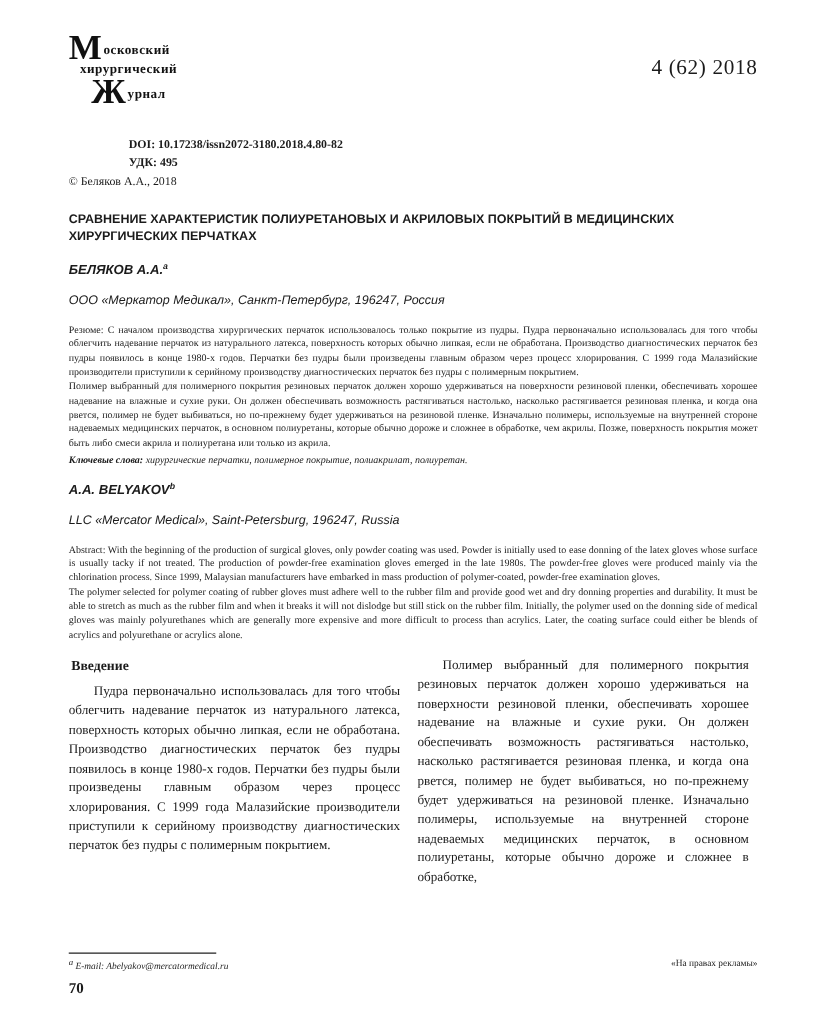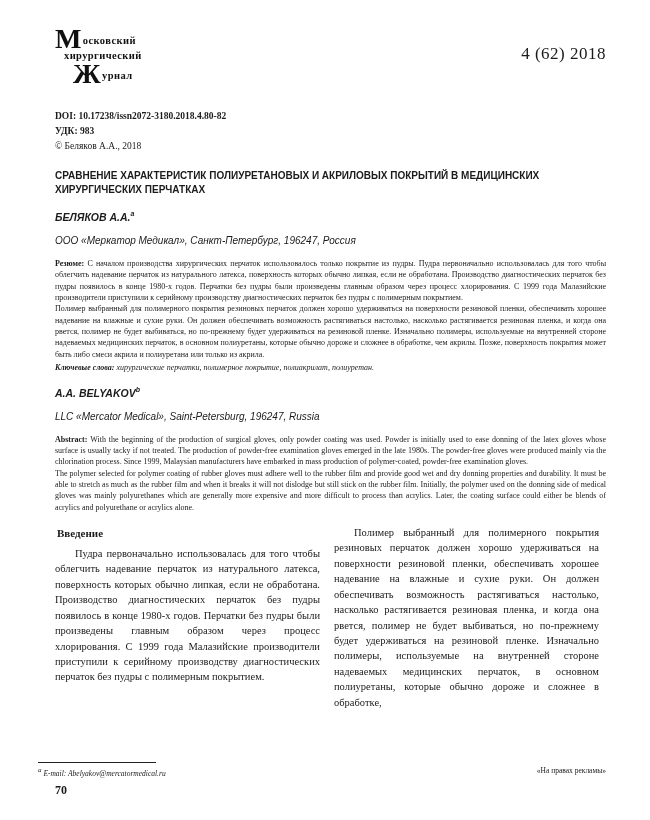--- a/index.html
+++ b/index.html
@@ -21,45 +21,45 @@
   .logo { line-height: 1; color: #111; }
   .logo-line { font-size: 10.5px; letter-spacing: 0.4px; font-weight: 600; }
   .logo-line.l2 { margin: 1px 0 1px 9px; }
   .logo-line.l3 { margin-left: 18px; }
   .logo .big { font-size: 28px; font-weight: 700; line-height: 0.8; vertical-align: -4px; margin-right: 1px; }
   .issue { font-size: 17px; margin-top: 16px; letter-spacing: 0.5px; }
 
   
   .meta { margin-bottom: 18px; }
   .meta p { font-size: 9.5px; margin-bottom: 5px; }
-  .bold { font-weight: 700; }
+  .bold { font-weight: 700; margin-left: 48px; }
 
   
   .title { font-family: "Liberation Sans", sans-serif; font-weight: 700; font-size: 10px; line-height: 1.4; margin-bottom: 13px; max-width: 545px; }
   .author { font-family: "Liberation Sans", sans-serif; font-weight: 700; font-style: italic; font-size: 10.5px; margin-bottom: 12px; }
   .affil { font-style: italic; font-size: 10px; font-family: "Liberation Sans", sans-serif; margin-bottom: 12px; }
   sup { font-size: 7px; }
 
   
   .abstract-block { margin-bottom: 12px; }
   .abs-p { font-size: 8px; line-height: 1.42; text-align: justify; }
   .keywords { font-size: 8px; line-height: 1.5; margin-top: 2px; font-style: italic; }
   .keywords .lbl { font-weight: 700; }
-  .abs-p .lbl { font-weight: 700; }
+  .abs-p .lbl { font-weight: 400; }
 
   .en-block .title { margin-top: 4px; }
 
   
   .columns { display: flex; gap: 14px; margin-top: 10px; }
   .col { width: 265px; }
   .col h2 { font-size: 11px; font-weight: 700; margin: 2px 0 7px 2px; }
   .body-p { font-size: 10.5px; line-height: 1.47; text-align: justify; text-indent: 20px; }
 
   
-  .footnote-row { position: absolute; left: 38px; right: 44px; top: 762px; display: flex; justify-content: space-between; align-items: flex-start; text-align: center; }
+  .footnote-row { position: absolute; left: 55px; right: 44px; top: 762px; display: flex; justify-content: space-between; align-items: flex-start; text-align: center; }
   .footnote-rule { width: 118px; border-top: 1px solid #222; margin-bottom: 3px; }
   .footnote-text { font-size: 7.5px; font-style: italic; }
   .ad-note { font-size: 7.5px; margin-top: 4px; }
   .page-number { position: absolute; left: 55px; bottom: 22px; font-size: 12px; font-weight: 700; }
 </style>
 </head>
 <body>
 
 <div class="page">
 
@@ -67,21 +67,21 @@
     <div class="logo">
       <div class="logo-line l1"><span class="big">М</span><span>осковский</span></div>
       <div class="logo-line l2">хирургический</div>
       <div class="logo-line l3"><span class="big">Ж</span><span>урнал</span></div>
     </div>
     <div class="issue">4 (62) 2018</div>
   </header>
 
   <div class="meta">
     <p class="bold">DOI: 10.17238/issn2072-3180.2018.4.80-82</p>
-    <p class="bold">УДК: 983</p>
+    <p class="bold">УДК: 495</p>
     <p>© Беляков А.А., 2018</p>
   </div>
 
   <h1 class="title">СРАВНЕНИЕ ХАРАКТЕРИСТИК ПОЛИУРЕТАНОВЫХ И АКРИЛОВЫХ  ПОКРЫТИЙ В МЕДИЦИНСКИХ ХИРУРГИЧЕСКИХ ПЕРЧАТКАХ</h1>
 
   <p class="author"><span>БЕЛЯКОВ А.А.</span><sup>a</sup></p>
 
   <p class="affil">ООО «Меркатор Медикал», Санкт-Петербург, 196247, Россия</p>
 
   <div class="abstract-block">

